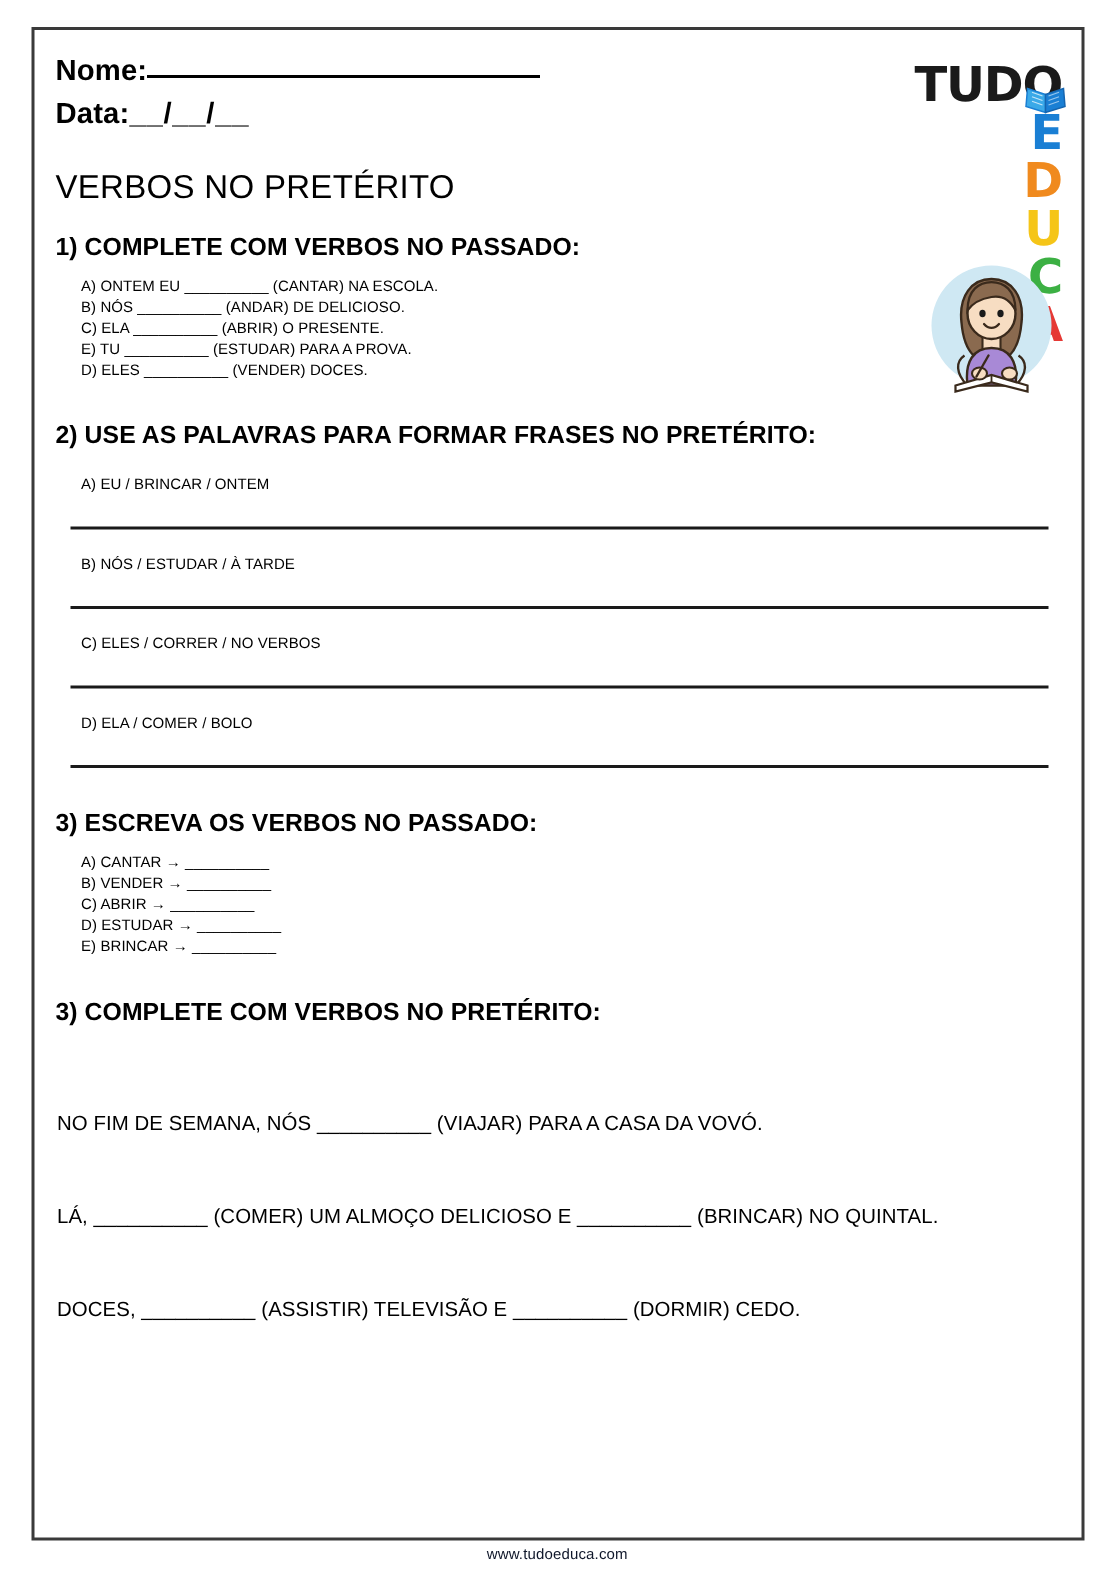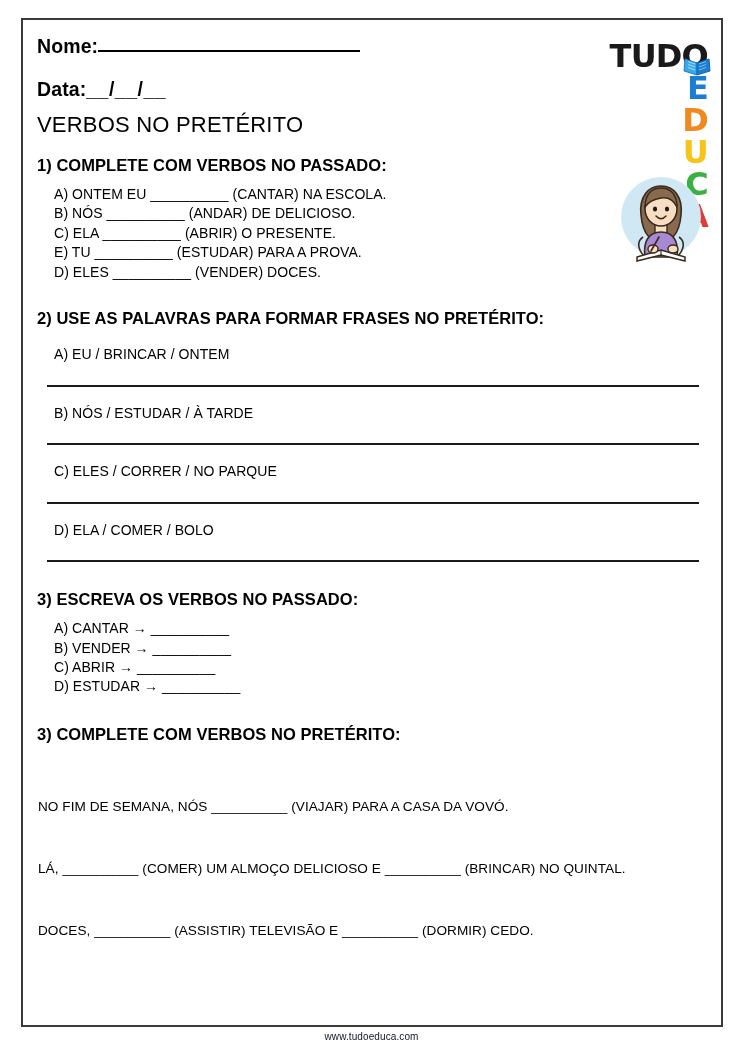--- a/index.html
+++ b/index.html
@@ -43,21 +43,21 @@
 
   .field-row {
     display: flex;
     align-items: baseline;
     font-size: 19.5px;
     font-weight: bold;
     letter-spacing: 0.1px;
   }
 
   .field-row.nome { margin-top: 2px; }
-  .field-row.data { margin-top: 20px; }
+  .field-row.data { margin-top: 6px; }
 
   .field-line {
     display: inline-block;
     border-bottom: 2.2px solid #000;
     height: 0.95em;
     width: 262px;
     position: relative;
     top: -1px;
   }
 
@@ -106,21 +106,21 @@
   }
 
   
   .section-heading {
     font-size: 16.5px;
     font-weight: bold;
     letter-spacing: 0.05px;
   }
 
   .q-item {
-    font-size: 14px;
+    font-size: 10px;
     line-height: 1.39;
     letter-spacing: 0.05px;
     padding-left: 17px;
     white-space: pre-wrap;
   }
 
   
   .sec1 { margin-top: 18px; position: relative; }
   .sec1 .items { margin-top: 10px; }
 
@@ -258,36 +258,37 @@
 
     <div class="pair">
       <div class="q-item">A) EU / BRINCAR / ONTEM</div>
       <div class="answer-rule"></div>
     </div>
     <div class="pair">
       <div class="q-item">B) NÓS / ESTUDAR / À TARDE</div>
       <div class="answer-rule"></div>
     </div>
     <div class="pair">
-      <div class="q-item">C) ELES / CORRER / NO PARQUE</div>
+      <div class="q-item">C) ELES / CORRER / NO VERBOS</div>
       <div class="answer-rule"></div>
     </div>
     <div class="pair">
       <div class="q-item">D) ELA / COMER / BOLO</div>
       <div class="answer-rule"></div>
     </div>
   </div>
 
   <div class="sec3">
     <div class="section-heading">3) ESCREVA OS VERBOS NO PASSADO:</div>
     <div class="items">
       <div class="q-item">A) CANTAR → __________</div>
       <div class="q-item">B) VENDER → __________</div>
       <div class="q-item">C) ABRIR → __________</div>
       <div class="q-item">D) ESTUDAR → __________</div>
+      <div class="q-item">E) BRINCAR → __________</div>
     </div>
   </div>
 
   <div class="sec4">
     <div class="section-heading">3) COMPLETE COM VERBOS NO PRETÉRITO:</div>
     <div class="body">
       <div>NO FIM DE SEMANA, NÓS __________ (VIAJAR) PARA A CASA DA VOVÓ.</div>
       <div>LÁ, __________ (COMER) UM ALMOÇO DELICIOSO E __________ (BRINCAR) NO QUINTAL.</div>
       <div>DOCES, __________ (ASSISTIR) TELEVISÃO E __________ (DORMIR) CEDO.</div>
     </div>

